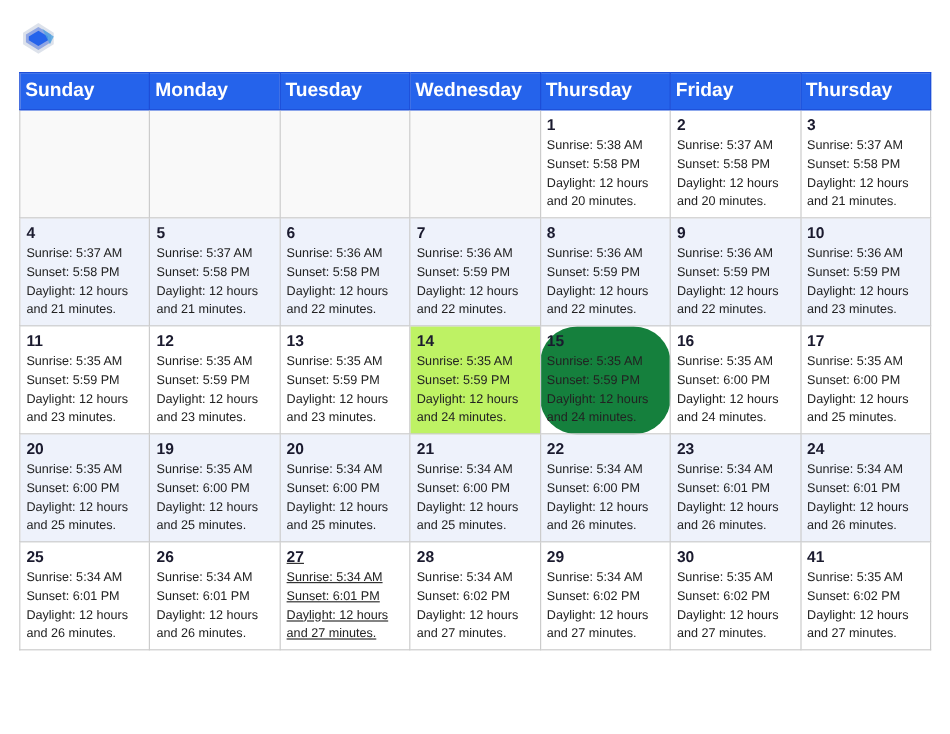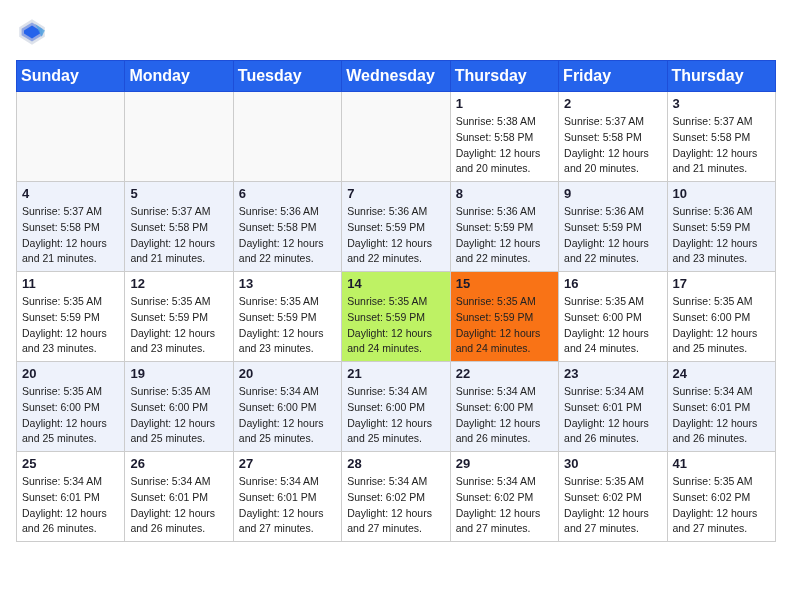--- a/index.html
+++ b/index.html
@@ -231,21 +231,21 @@
 Daylight: 12 hours
 and 23 minutes.</div>
         </td>
         <td style="background: #bef264;">
           <div class="day-num">14</div>
           <div class="day-info" style="white-space: pre-line;">Sunrise: 5:35 AM
 Sunset: 5:59 PM
 Daylight: 12 hours
 and 24 minutes.</div>
         </td>
-        <td style="background: #f97316;">
+        <td style="background: #15803d; border-radius: 31px;">
           <div class="day-num">15</div>
           <div class="day-info" style="white-space: pre-line;">Sunrise: 5:35 AM
 Sunset: 5:59 PM
 Daylight: 12 hours
 and 24 minutes.</div>
         </td>
         <td style="background: rgb(255, 255, 255); margin-top: 20px;">
           <div class="day-num">16</div>
           <div class="day-info" style="white-space: pre-line;">Sunrise: 5:35 AM
 Sunset: 6:00 PM
@@ -319,21 +319,21 @@
 Daylight: 12 hours
 and 26 minutes.</div>
         </td>
         <td style="background: rgb(255, 255, 255);">
           <div class="day-num">26</div>
           <div class="day-info" style="white-space: pre-line;">Sunrise: 5:34 AM
 Sunset: 6:01 PM
 Daylight: 12 hours
 and 26 minutes.</div>
         </td>
-        <td style="background: rgb(255, 255, 255);">
+        <td style="background: rgb(255, 255, 255); text-decoration: underline;">
           <div class="day-num">27</div>
           <div class="day-info" style="white-space: pre-line;">Sunrise: 5:34 AM
 Sunset: 6:01 PM
 Daylight: 12 hours
 and 27 minutes.</div>
         </td>
         <td style="background: rgb(255, 255, 255);">
           <div class="day-num">28</div>
           <div class="day-info" style="white-space: pre-line;">Sunrise: 5:34 AM
 Sunset: 6:02 PM

